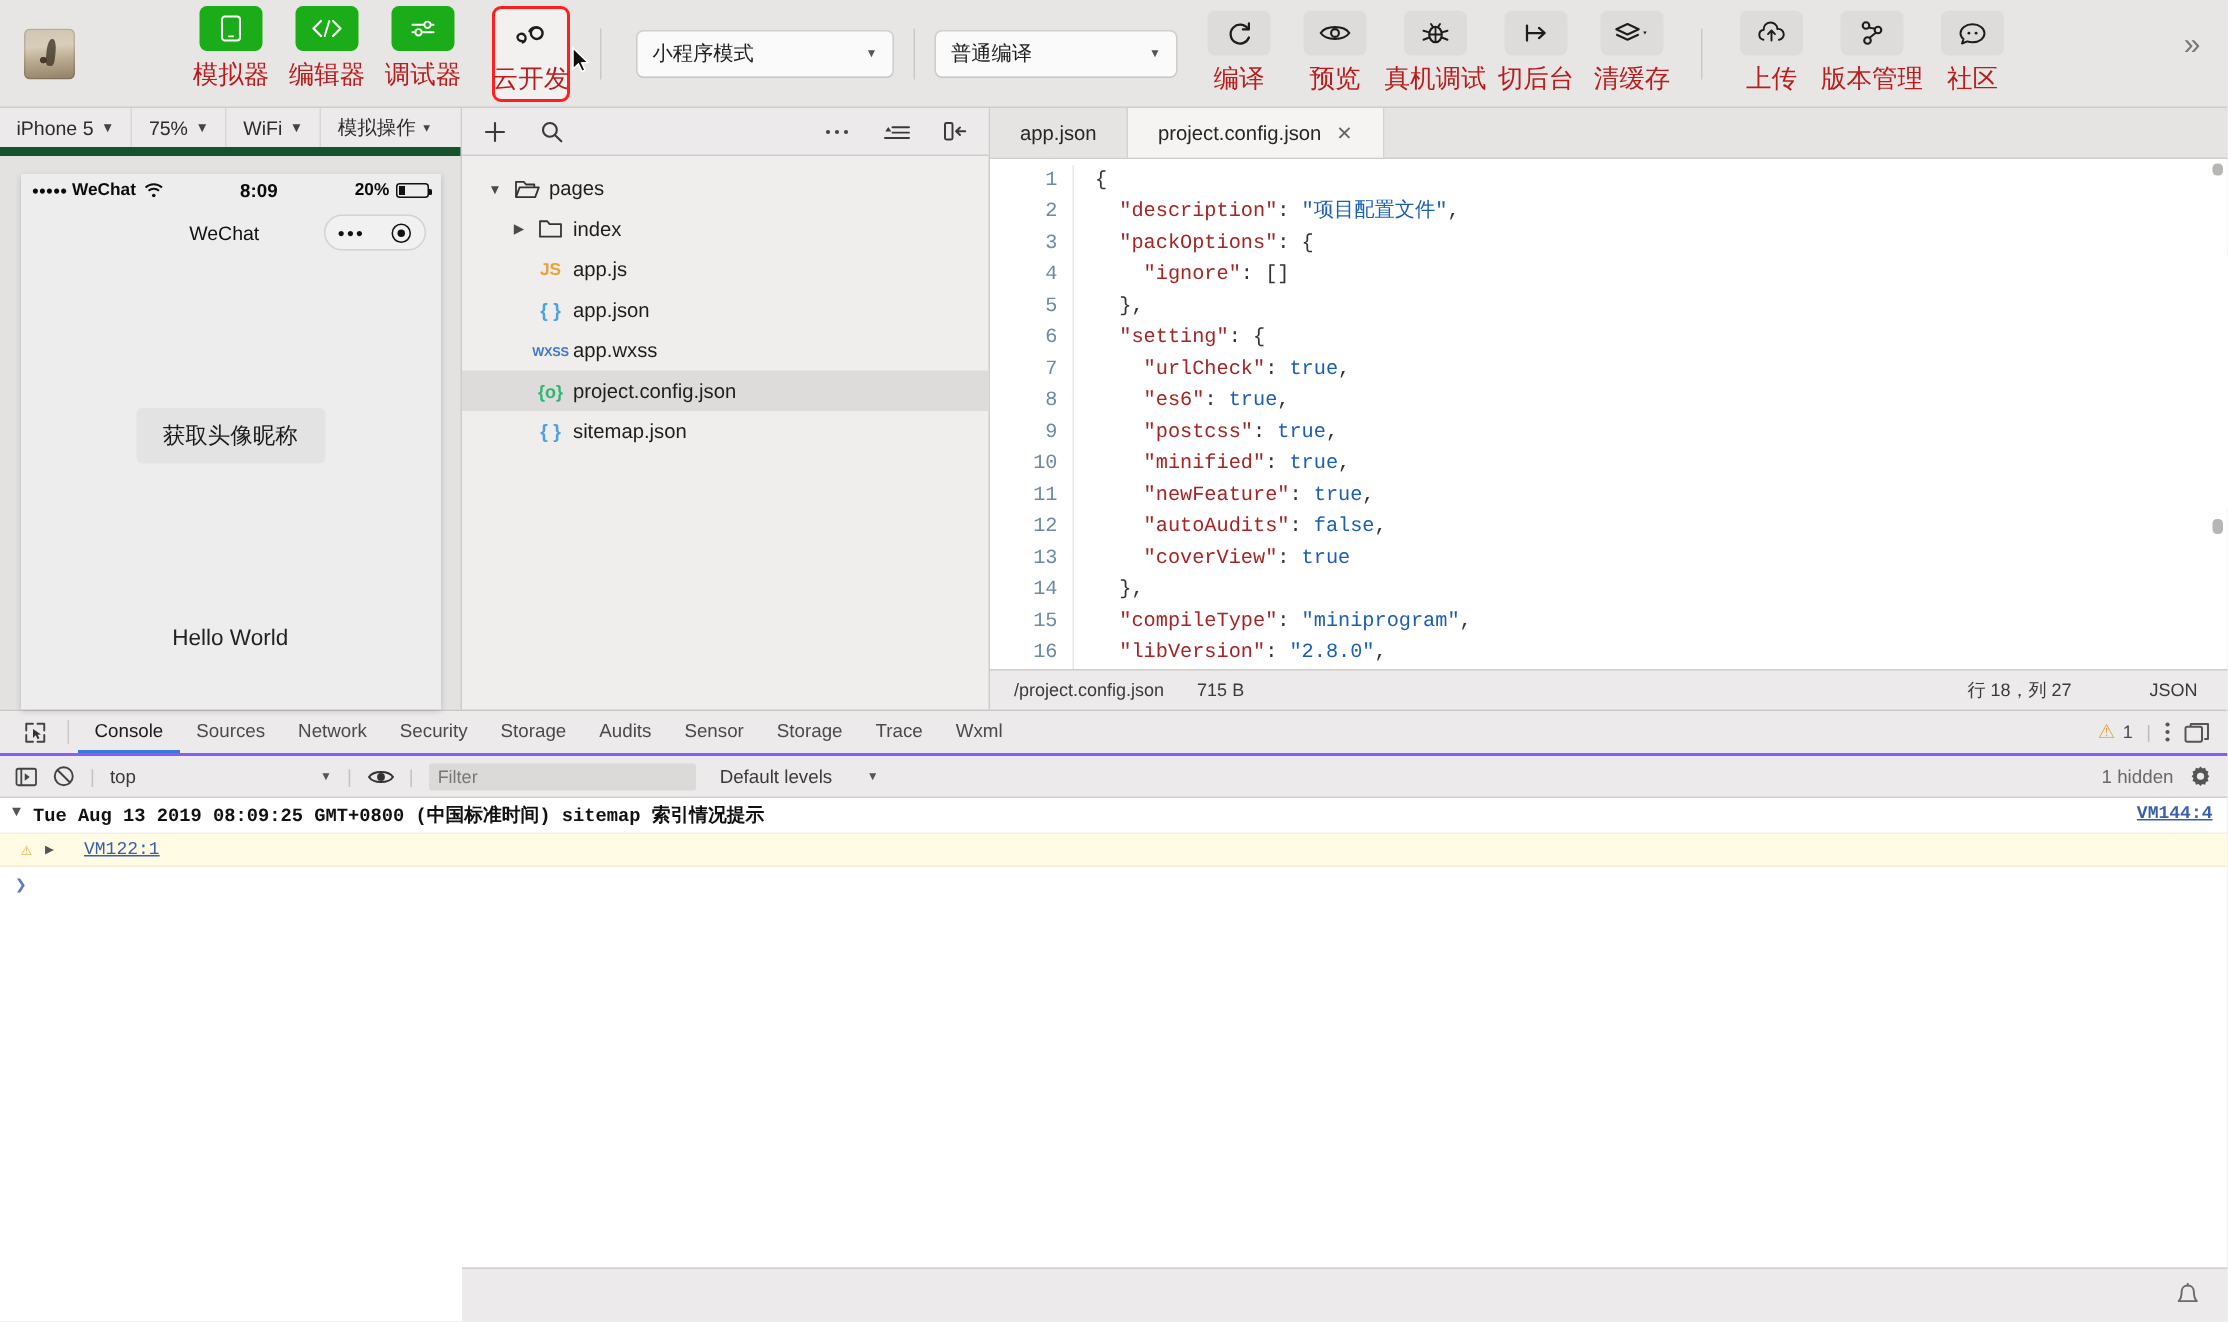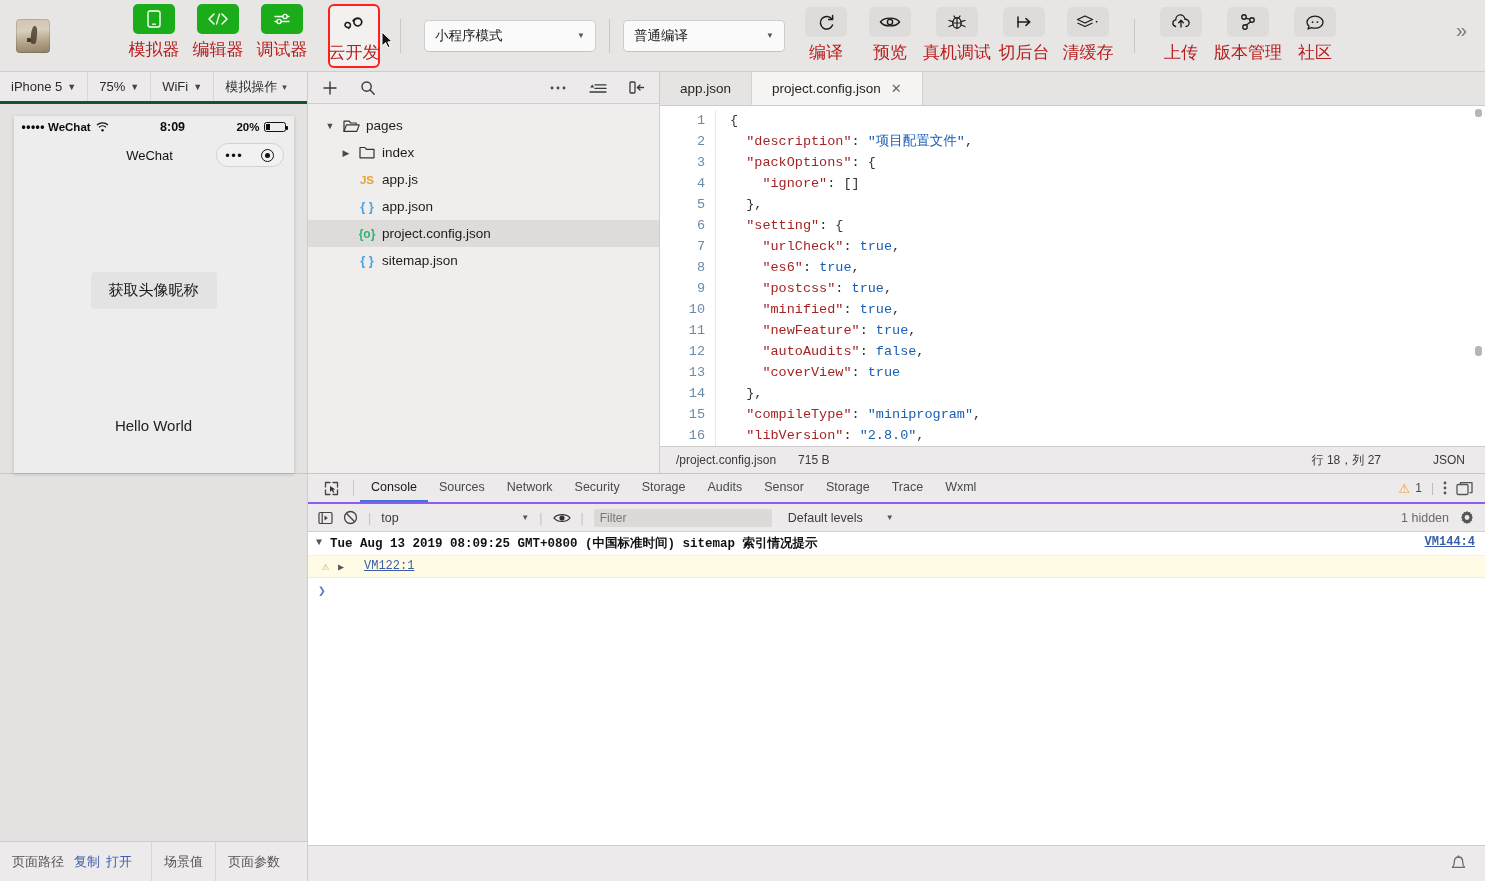--- a/index.html
+++ b/index.html
@@ -74,21 +74,21 @@
   }
 
   
   .main { flex: 1; display: flex; min-height: 0; }
 
   
   .sim-col { width: 308px; flex: 0 0 308px; display: flex; flex-direction: column;
              background: #e4e2e0; border-right: 1px solid #cfcdcb; }
   .sim-bar {
     height: 32px; flex: 0 0 32px; display: flex; align-items: center;
-    background: #eceaea; border-bottom: 3px solid #14532d; font-size: 13px; color: #2c2c2c;
+    background: #eceaea; border-bottom: 6px solid #14532d; font-size: 13px; color: #2c2c2c;
   }
   .sim-bar .cell {
     height: 100%; display: flex; align-items: center; padding: 0 11px;
     border-right: 1px solid #d9d7d5; white-space: nowrap;
   }
   .sim-bar .cell .caret { font-size: 9px; margin-left: 5px; color: #444; }
   .phone {
     width: 280px; height: 518px; margin: 12px auto 0; background: #ededed;
     box-shadow: 0 1px 4px rgba(0,0,0,.18); position: relative; display: flex; flex-direction: column;
   }
@@ -527,20 +527,25 @@
           <span class="ticon js">JS</span>
           <span class="tr-label">app.js</span>
         </div>
 
         <div class="tr-row" style="padding-left:30px">
           <span class="tw"></span>
           <span class="ticon json">{ }</span>
           <span class="tr-label">app.json</span>
         </div>
 
+        <div class="tr-row" style="padding-left:30px">
+          <span class="tw"></span>
+          <span class="ticon wxss">WXSS</span>
+          <span class="tr-label">app.wxss</span>
+        </div>
 
         <div class="tr-row selected" style="padding-left:30px">
           <span class="tw"></span>
           <span class="ticon cfg">{o}</span>
           <span class="tr-label">project.config.json</span>
         </div>
 
         <div class="tr-row" style="padding-left:30px">
           <span class="tw"></span>
           <span class="ticon json">{ }</span>
@@ -607,32 +612,20 @@
         <span>/project.config.json</span>
         <span>715 B</span>
         <span class="sb-grow"></span>
         <span>行 18，列 27</span>
         <span style="margin-left:30px;margin-right:4px">JSON</span>
       </div>
     </div>
   </div>
 
   <div class="devtools">
-    <div class="dt-left-gap">
-      <div style="flex:1"></div>
-      <div class="sim-bottom">
-        <div class="sb-cell path">
-          <span>页面路径</span>
-          <span class="sb-link">复制</span>
-          <span class="sb-link" style="margin-left:6px">打开</span>
-        </div>
-        <div class="sb-cell">场景值</div>
-        <div class="sb-cell" style="border-right:none">页面参数</div>
-      </div>
-    </div>
 
     <div class="dt-main">
       <div class="dt-tabs">
         <span class="dt-cursor-btn">
           <svg width="15" height="15" viewBox="0 0 15 15">
               <path d="M1.5 1.5 H6 M1.5 1.5 V6 M13.5 1.5 H9 M13.5 1.5 V6 M1.5 13.5 H6 M1.5 13.5 V9 M13.5 13.5 H9 M13.5 13.5 V9" stroke="#444" stroke-width="1.3" stroke-linecap="round"></path>
               <path d="M6 5 L6 11 L7.8 9.2 L9.1 11.8 L10.3 11.2 L9.1 8.8 L11.3 8.6 Z" fill="#333"></path>
             </svg>
         </span>
         <span class="dt-vsep"></span>

